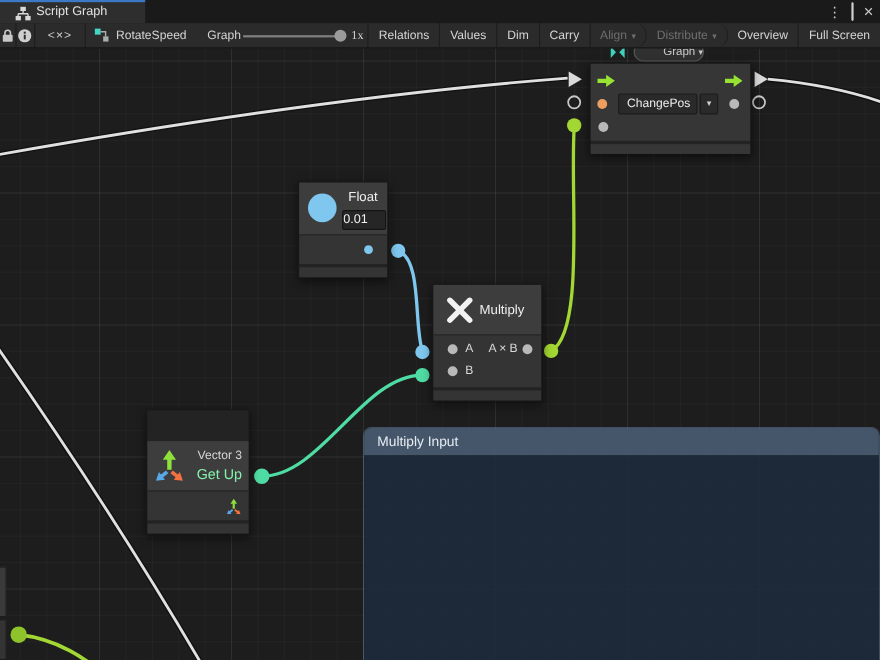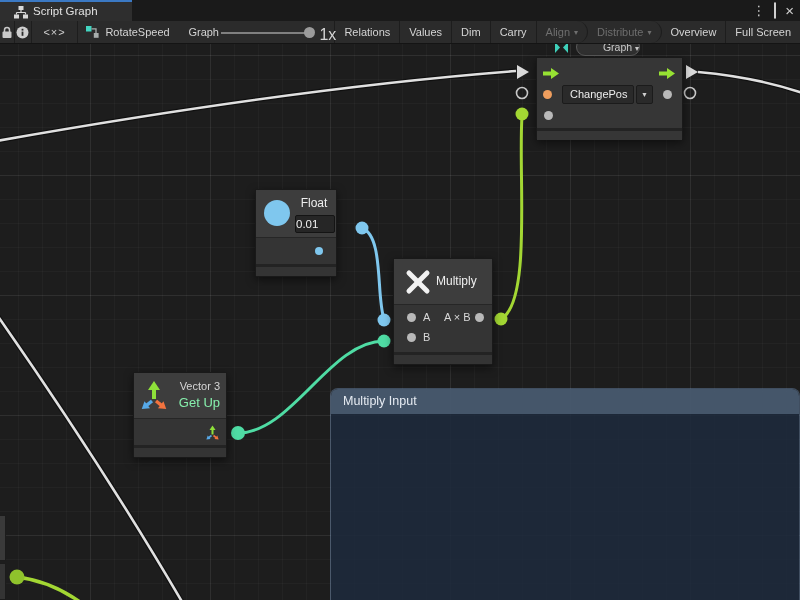--- a/index.html
+++ b/index.html
@@ -33,41 +33,41 @@
   
   .node { position:absolute; z-index:3; background:#232323; border:1px solid #191919;
           border-radius:2px; box-shadow:0 3px 9px rgba(0,0,0,0.5); }
   .hd { background:#3d3d3d; position:relative; }
   .bd { background:#343434; border-top:1px solid #262626; position:relative; }
   .ft { background:#343434; margin-top:3px; height:9px; }
   .pdot { position:absolute; width:9px; height:9px; border-radius:50%; background:#b9b9b9; }
   .plabel { position:absolute; font-size:11px; color:#d8d8d8; }
 
   
-  #node-float { left:255px; top:165px; width:82px;margin-top:24px; }
+  #node-float { left:271px; top:165px; width:82px; }
   #node-float .hd { height:47px; }
   #node-float .f-circle { position:absolute; left:8px; top:10px; width:26px; height:26px;
      border-radius:50%; background:#7fc7ee; }
   #node-float .f-title { position:absolute; left:38px; top:6px; width:40px; text-align:center;
      font-size:12px; color:#efefef; }
   #node-float .f-input { position:absolute; left:39px; top:25px; width:40px; height:18px;
      background:#262626; border:1px solid #141414; border-radius:2px; color:#f0f0f0;
      font-size:11.5px; font-family:"Liberation Sans",sans-serif; }
   #node-float .bd { height:27px; }
   #node-float .f-port { left:59px; top:9px; width:8px; height:8px; background:#7fc7ee; }
 
   
   #node-multiply { left:393px; top:258px; width:100px; }
   #node-multiply .hd { height:45px; }
   #node-multiply .m-title { position:absolute; left:42px; top:15px; font-size:12px; color:#efefef; }
   #node-multiply .bd { height:48px; }
 
   
   #node-vector { left:133px; top:372px; width:94px; }
-  #node-vector .hd { height:45px; }
+  #node-vector .hd { height:45px;margin-top:28px; }
   #node-vector .v-type { position:absolute; right:6px; top:7px; font-size:11px; color:#d6d6d6; }
   #node-vector .v-title { position:absolute; right:6px; top:22px; font-size:13px; color:#86efac; }
   #node-vector .bd { height:27px; }
 
   
   #node-graph { left:536px; top:36px; width:147px; z-index:3; position:absolute; }
   #node-graph .g-titlerow { position:relative; height:21px; }
   #node-graph .g-pill { position:absolute; left:40px; top:2px; width:64px; height:18px;
      background:#303030; border:1px solid #5b5b5b; border-radius:9px; color:#c9c9c9;
      font-size:10.5px; line-height:16px; text-align:right; }
@@ -106,21 +106,21 @@
   .tb-btn { padding:0 9px; display:flex; align-items:center; gap:4px; border-right:1px solid #1d1d1d;
      white-space:nowrap; }
   .tb-btn.disabled { color:#6e6e6e;border-radius:11px; }
   #tb-mid { position:relative; flex:0 0 257px; border-right:1px solid #1d1d1d; }
   #tb-mid .rs-label { position:absolute; left:27px; top:5px; }
   #tb-mid svg { position:absolute; left:8px; top:4px; }
   #tb-mid .zoom-label { position:absolute; left:110px; top:5px; }
   #zoom-track { position:absolute; left:143px; top:11px; width:90px; height:2px; background:#808080; }
   #zoom-knob { position:absolute; left:226px; top:6px; width:11px; height:11px; border-radius:50%;
      background:#9b9b9b; }
-  #zoom-val { position:absolute; left:241px; top:5px; font-size:16px; }
+  #zoom-val { position:absolute; left:241px; top:5px; font-size:11px;font-family:Liberation Serif, serif; }
   .codeic { color:#cfcfcf; font-size:11px; letter-spacing:1px; }
 </style>
 </head>
 <body>
 
 <div id="stage">
 
   <svg width="0" height="0" style="position:absolute">
     <symbol id="vec3" viewBox="0 0 30 30">
       <g stroke="#8ee03a" stroke-width="4" fill="#8ee03a">

